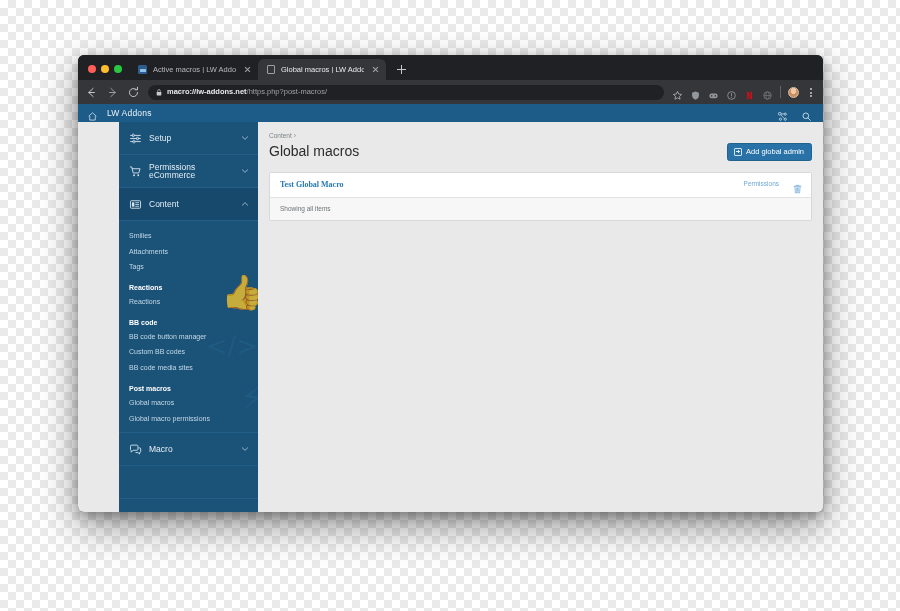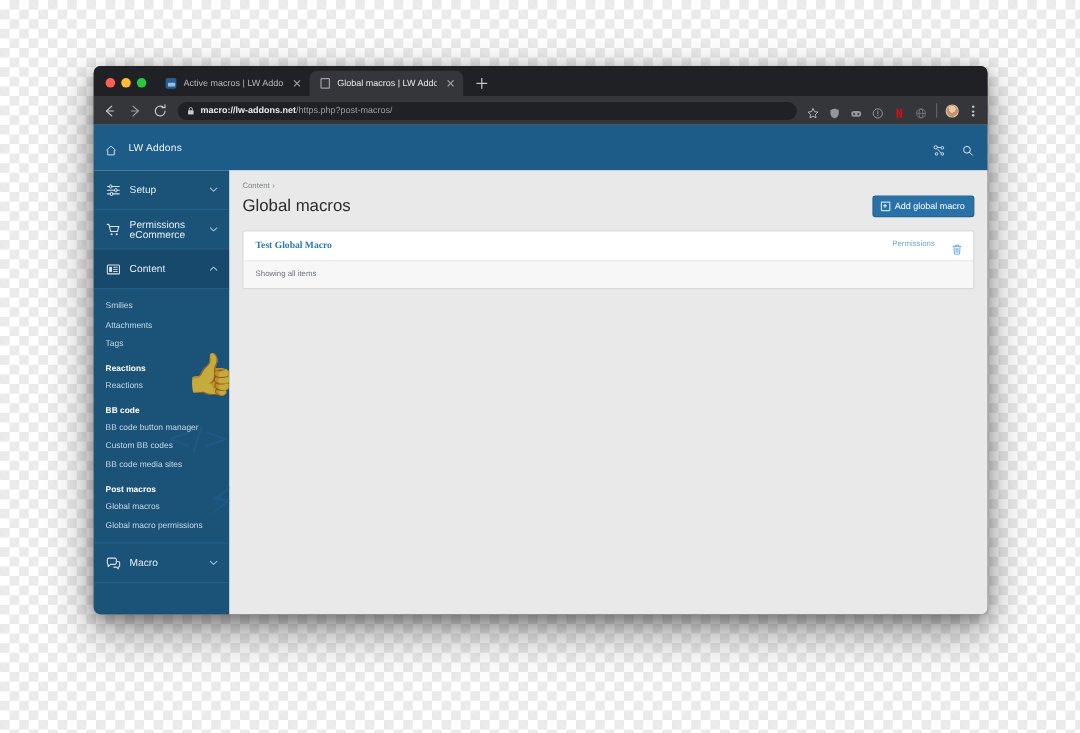--- a/index.html
+++ b/index.html
@@ -137,40 +137,41 @@
     border-radius: 50%; background: #c7cacd; display: block;
   }
   .kebab i:nth-child(1) { top: 2px; }
   .kebab i:nth-child(2) { top: 5.5px; }
   .kebab i:nth-child(3) { top: 9px; }
 
   
   #app { height: 408px; display: flex; flex-direction: column; background: #e9e9e9; }
 
   .apphead {
-    height: 38px; background: #1d5c88;
+    height: 18px; background: #1d5c88;
     display: flex; align-items: center;
     padding: 0 11px 0 9px;
     color: #eaf2f8;
     flex: none;
   }
   .apphead .homeicon { width: 11px; height: 11px; flex: none; margin-right: 9px; }
   .apphead .brand { font-size: 8.5px; letter-spacing: .2px; }
   .apphead .spacer { flex: 1 1 auto; }
   .apphead .hicon { width: 11px; height: 11px; margin-left: 13px; flex: none; }
 
   .appbody { flex: 1 1 auto; display: flex; min-height: 0; }
 
   
   .sidebar {
-    width: 113px; flex: none;
+    width: 139px; flex: none;
     background: #1b5277;
     color: #cfe2ef;
     overflow: hidden;
     position: relative;
+    margin-left: 41px;
   }
   .nav-top > .navrow { border-bottom: 1px solid #215f88; }
   .navrow {
     height: 33px;
     display: flex; align-items: center;
     padding: 0 9px 0 10px;
     font-size: 8.5px;
     color: #e3eef6;
     position: relative;
   }
@@ -510,21 +511,21 @@
       <div class="main">
 
         <div class="breadcrumb">
           <span>Content</span><span class="sep">›</span>
         </div>
 
         <div class="titlerow">
           <h1 class="pagetitle">Global macros</h1>
           <div class="btn-primary">
             <span class="plusbox"></span>
-            <span>Add global macro</span>
+            <span>Add global admin</span>
           </div>
         </div>
 
         <div class="panel">
           <div class="datarow">
             <span class="rowtitle">Test Global Macro</span>
             <span class="permlink">Permissions</span>
             <span class="trash">
               <svg viewBox="0 0 14 16" width="9" height="10">
                   <path d="M1.6 3.6 H12.4" stroke="#5a9bd4" stroke-width="1.1" stroke-linecap="round"></path>

